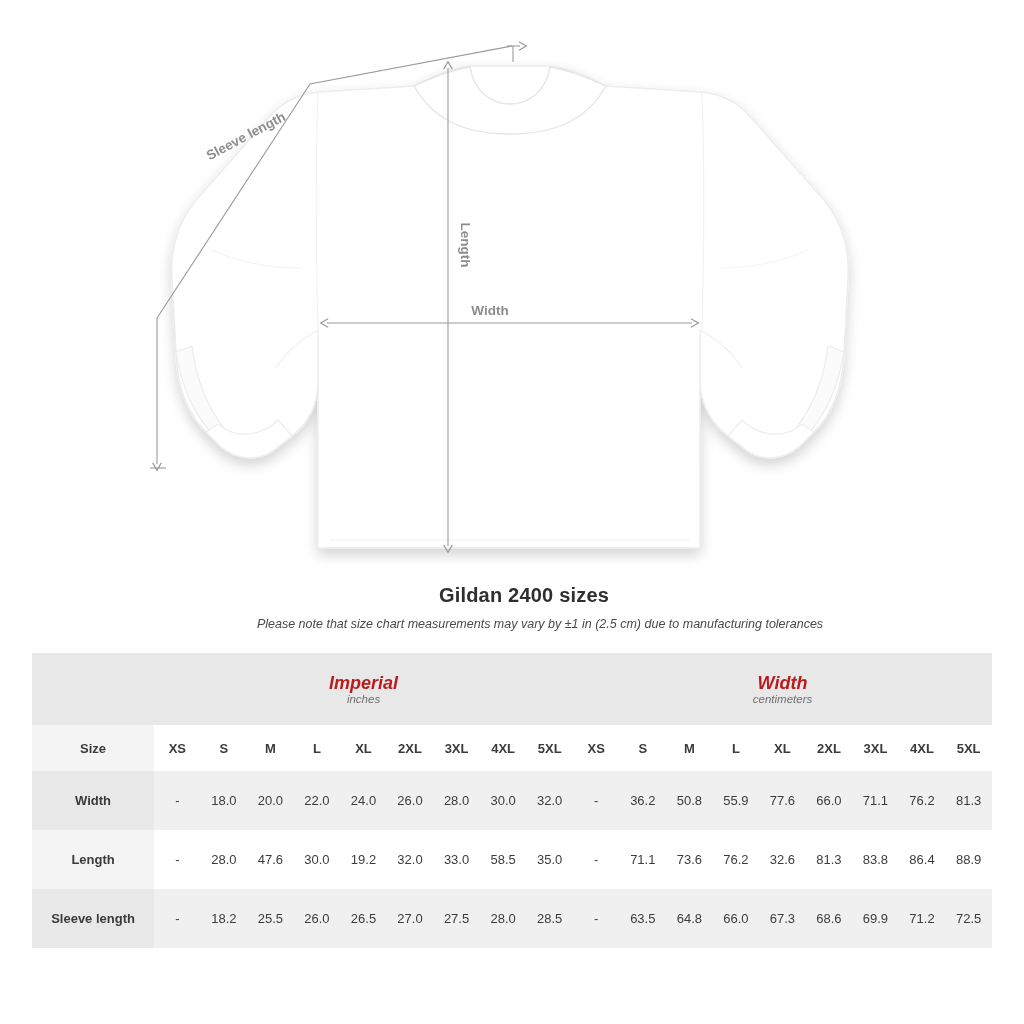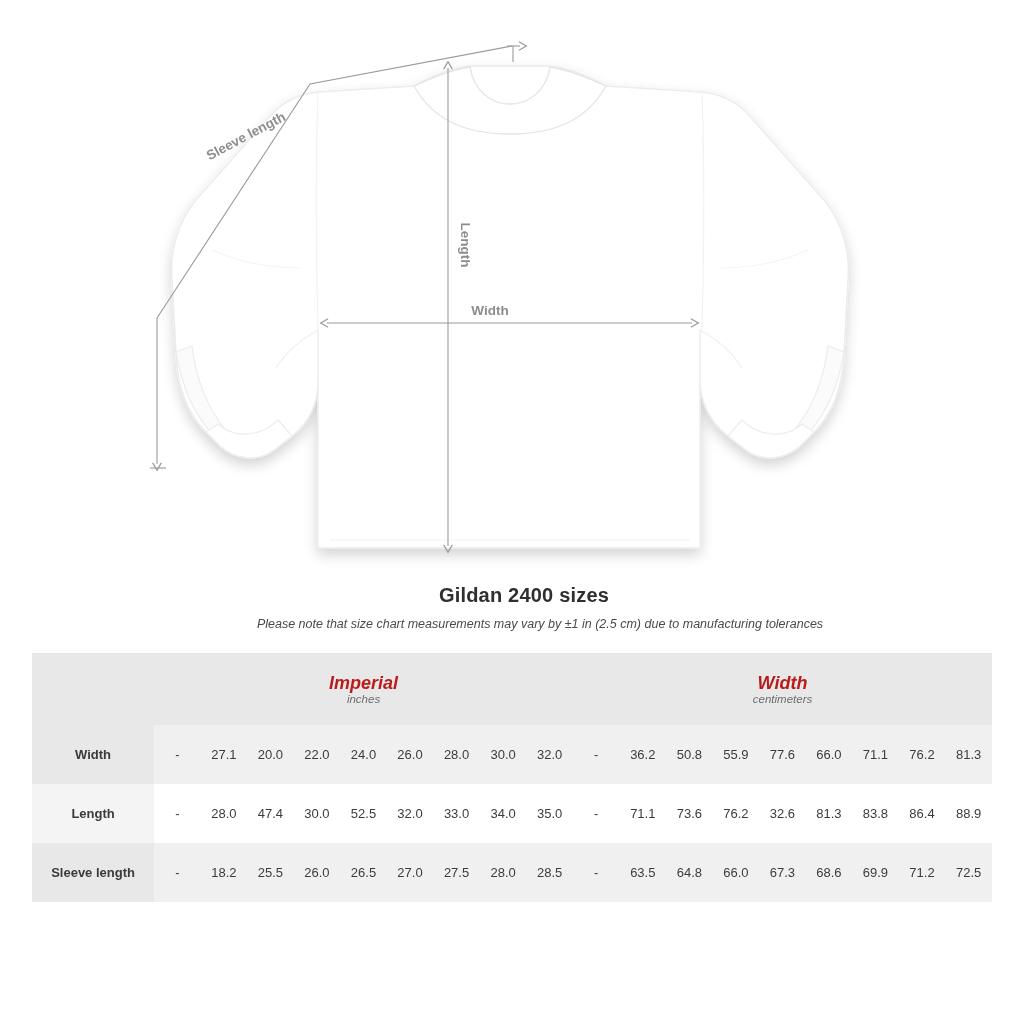--- a/index.html
+++ b/index.html
@@ -262,25 +262,46 @@
           <td colspan="9">
             <div class="unit-name">Imperial</div>
             <div class="unit-sub">inches</div>
           </td>
           <td colspan="9">
             <div class="unit-name">Width</div>
             <div class="unit-sub">centimeters</div>
           </td>
         </tr>
 
+        <tr class="head-row">
+          <td class="rowlabel">Size</td>
+          <td>XS</td>
+          <td>S</td>
+          <td>M</td>
+          <td>L</td>
+          <td>XL</td>
+          <td>2XL</td>
+          <td>3XL</td>
+          <td>4XL</td>
+          <td>5XL</td>
+          <td>XS</td>
+          <td>S</td>
+          <td>M</td>
+          <td>L</td>
+          <td>XL</td>
+          <td>2XL</td>
+          <td>3XL</td>
+          <td>4XL</td>
+          <td>5XL</td>
+        </tr>
 
         <tr class="data-row alt">
           <td class="rowlabel">Width</td>
           <td>-</td>
-          <td>27.1</td>
+          <td>18.0</td>
           <td>20.0</td>
           <td>22.0</td>
           <td>24.0</td>
           <td>26.0</td>
           <td>28.0</td>
           <td>30.0</td>
           <td>32.0</td>
           <td>-</td>
           <td>36.2</td>
           <td>50.8</td>
@@ -289,26 +310,26 @@
           <td>66.0</td>
           <td>71.1</td>
           <td>76.2</td>
           <td>81.3</td>
         </tr>
 
         <tr class="data-row plain">
           <td class="rowlabel">Length</td>
           <td>-</td>
           <td>28.0</td>
-          <td>47.4</td>
+          <td>47.6</td>
           <td>30.0</td>
-          <td>52.5</td>
+          <td>19.2</td>
           <td>32.0</td>
           <td>33.0</td>
-          <td>34.0</td>
+          <td>58.5</td>
           <td>35.0</td>
           <td>-</td>
           <td>71.1</td>
           <td>73.6</td>
           <td>76.2</td>
           <td>32.6</td>
           <td>81.3</td>
           <td>83.8</td>
           <td>86.4</td>
           <td>88.9</td>

